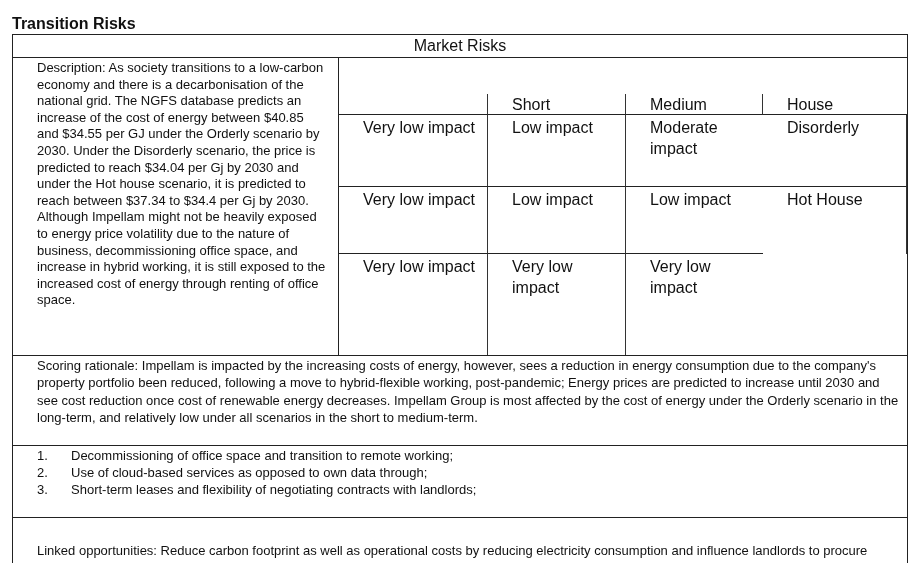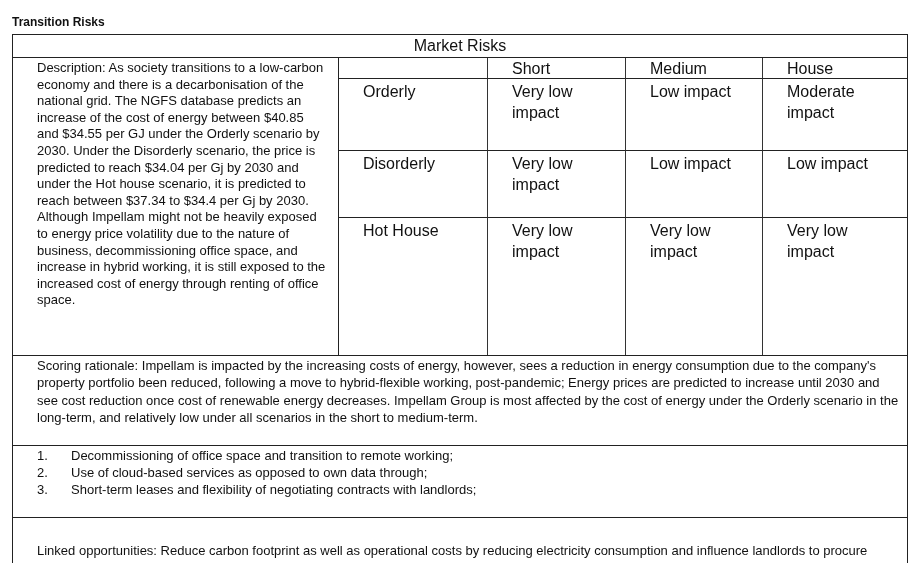--- a/index.html
+++ b/index.html
@@ -1,22 +1,22 @@
 <!DOCTYPE html>
 <html><head>
 <meta charset="utf-8">
 <style>
   html, body { margin: 0; padding: 0; background: #ffffff; }
   body { width: 912px; height: 563px; position: relative; overflow: hidden; font-family: "Liberation Sans", sans-serif; color: #111; }
-  .page-title { position: absolute; left: 12px; top: 15px; font-weight: bold; font-size: 12px; }
+  .page-title { position: absolute; left: 12px; top: 15px; font-weight: bold; font-size: 16px; }
   .outer { position: absolute; left: 12px; top: 34px; width: 896px; border: 1.5px solid #222; box-sizing: border-box; }
   .title-row { height: 22px; border-bottom: 1.5px solid #222; text-align: center; font-weight: normal; font-size: 16px; line-height: 22px; }
   .main-row { display: flex; height: 297px; border-bottom: 1.5px solid #222; }
   .desc { width: 326px; border-right: 1.5px solid #222; box-sizing: border-box; padding: 2px 10px 0 24px; font-size: 13px; line-height: 16.6px; }
-  .grid { flex: 1; display: grid; grid-template-columns: 149px 138px 137px 1fr; grid-template-rows: 21px 72px 67px 1fr; }
+  .grid { flex: 1; display: grid; grid-template-columns: 149px 138px 137px 1fr; grid-template-rows: 21px 72px 67px 1fr; margin-top: 36px; }
   .cell { border-right: 1px solid #333; border-bottom: 1.5px solid #222; padding: 2px 10px 0 24px; font-size: 16px; line-height: 21px; box-sizing: border-box; }
   .cell.first { padding-left: 24px; }
   .cell.impact { padding-left: 24px; }
   .cell.last { border-right: none; }
   .cell.hdr { padding-top: 1px; line-height: 19px; }
   .grid .row-last { border-bottom: none; }
   .rationale { border-bottom: 1.5px solid #222; padding: 1px 8px 1px 24px; font-size: 13px; line-height: 17.4px; height: 90px; box-sizing: border-box; }
   .mgmt { border-bottom: 1.5px solid #222; padding: 1px 8px 0 24px; font-size: 13px; line-height: 17px; height: 72px; box-sizing: border-box; }
   .mgmt .item { display: flex; }
   .mgmt .num { width: 34px; }
@@ -31,21 +31,20 @@
   <div class="title-row">Market Risks</div>
 
   <div class="main-row">
     <div class="desc">Description: As society transitions to a low-carbon economy and there is a decarbonisation of the national grid. The NGFS database predicts an increase of the cost of energy between $40.85 and $34.55 per GJ under the Orderly scenario by 2030. Under the Disorderly scenario, the price is predicted to reach $34.04 per Gj by 2030 and under the Hot house scenario, it is predicted to reach between $37.34 to $34.4 per Gj by 2030. Although Impellam might not be heavily exposed to energy price volatility due to the nature of business, decommissioning office space, and increase in hybrid working, it is still exposed to the increased cost of energy through renting of office space.</div>
     <div class="grid">
       <div class="cell hdr"></div>
       <div class="cell hdr">Short</div>
       <div class="cell hdr">Medium</div>
       <div class="cell hdr last">House</div>
 
-      <div class="cell first">Orderly</div>
       <div class="cell impact">Very low impact</div>
       <div class="cell impact">Low impact</div>
       <div class="cell impact last">Moderate impact</div>
 
       <div class="cell first">Disorderly</div>
       <div class="cell impact">Very low impact</div>
       <div class="cell impact">Low impact</div>
       <div class="cell impact last">Low impact</div>
 
       <div class="cell first row-last">Hot House</div>

